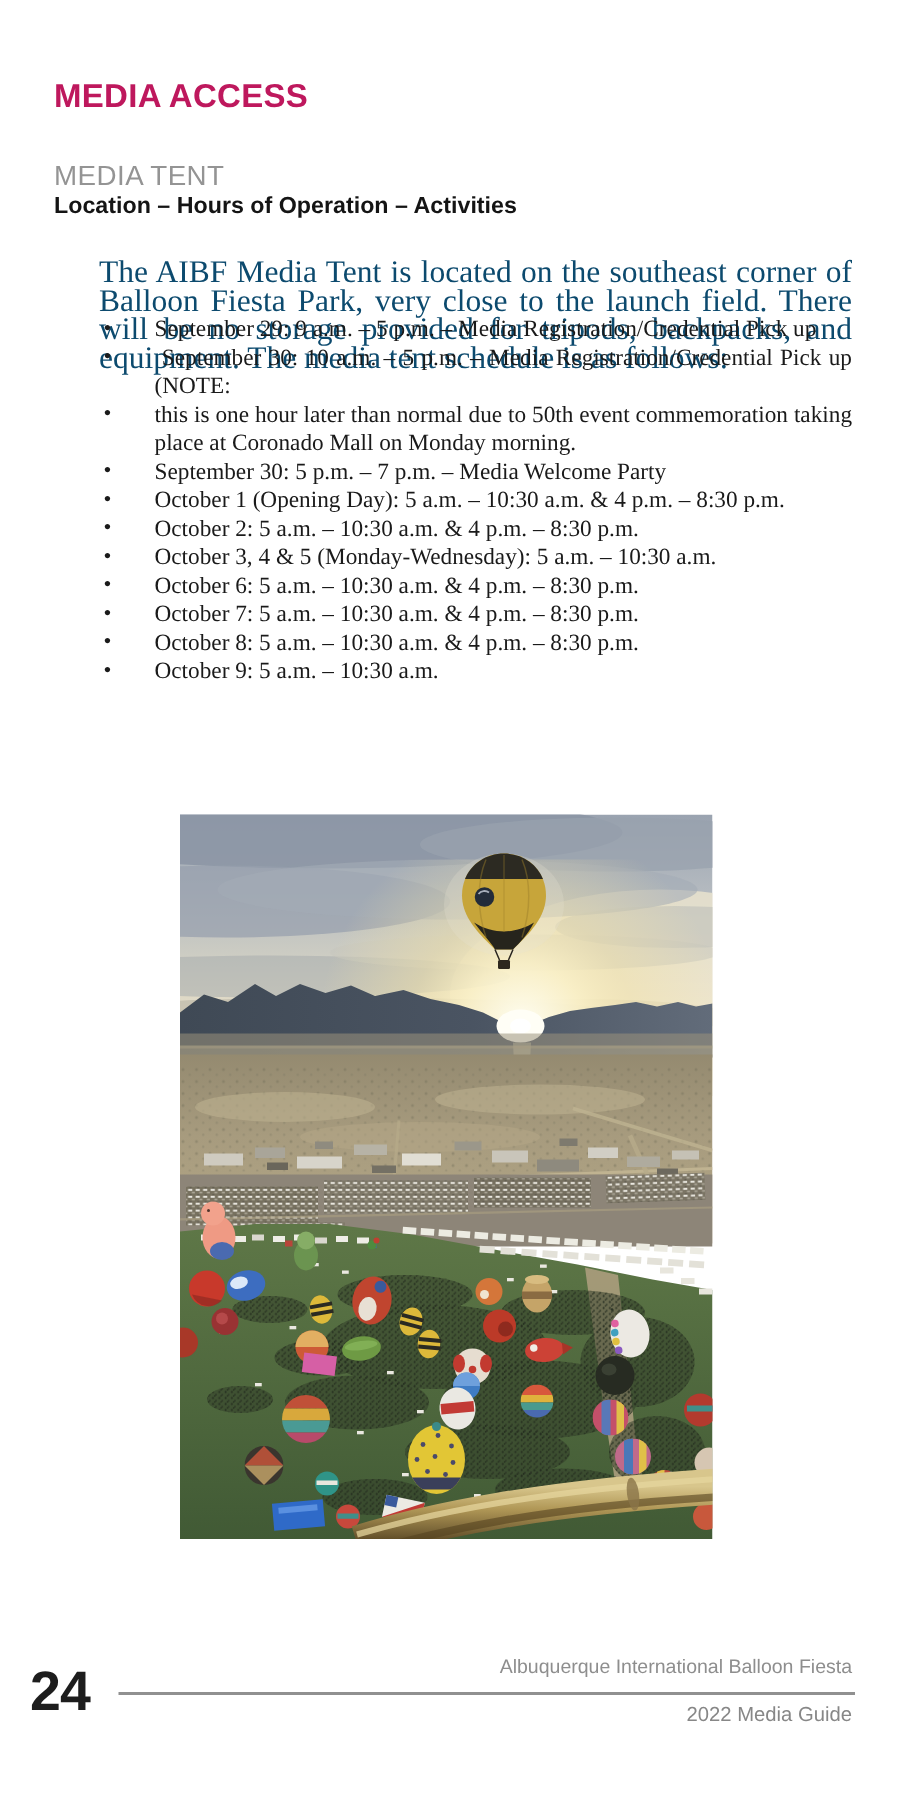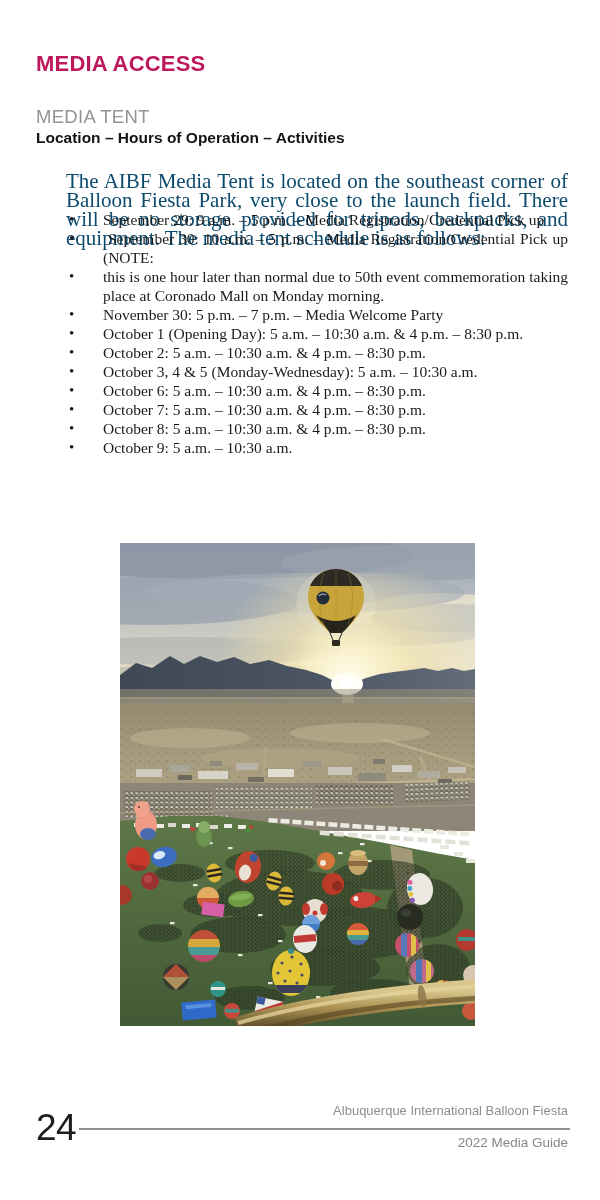--- a/index.html
+++ b/index.html
@@ -10,39 +10,39 @@
   #section{left:36px;top:106px;font-size:18.5px;color:#949494;letter-spacing:.3px}
   #subheading{left:36px;top:129px;font-family:Liberation Sans, sans-serif;font-weight:700;font-size:15.5px;color:#141414}
   #intro{left:66px;top:151px;width:502px;font-family:"Liberation Serif",serif;font-size:21px;
          line-height:19px;text-align:justify;color:#0c4a6e}
   #schedule{left:66px;top:210px;width:502px;margin:0;padding:0;list-style:none;
             font-family:"Liberation Serif",serif;font-size:15.5px;line-height:19px;color:#1a1a1a}
   #schedule li{position:relative;padding-left:37px;text-align:justify}
   #schedule .dot{position:absolute;left:3px;top:0;font-size:15px}
   #photo{left:120px;top:543px;width:355px;height:483px}
   #photo svg{display:block;overflow:hidden}
-  #pagenum{left:36px;top:1107px;font-size:37px;font-weight:400;color:#1d1d1d;letter-spacing:-.5px}
+  #pagenum{left:20px;top:1107px;font-size:37px;font-weight:700;color:#1d1d1d;letter-spacing:-.5px}
   #rule{left:79px;top:1128px;width:491px;height:1.5px;background:#909090}
   #org{right:32px;top:1103px;font-size:13px;color:#8e8e8e}
   #edition{right:32px;top:1135px;font-size:13.5px;font-weight:400;color:#878787}
 </style>
 </head>
 <body>
 
 <div class="abs" id="title">MEDIA ACCESS</div>
 <div class="abs" id="section">MEDIA TENT</div>
 <div class="abs" id="subheading">Location – Hours of Operation – Activities</div>
 <p class="abs" id="intro">The AIBF Media Tent is located on the southeast corner of Balloon Fiesta Park, very close to the launch field. There will be no storage provided for tripods, backpacks, and equipment. The media tent schedule is as follows:</p>
 
 <ul class="abs" id="schedule">
 
 <li><span class="dot">•</span><span>September 29: 9 a.m. – 5 p.m. – Media Registration/Credential Pick up</span></li>
     <li><span class="dot">•</span><span>&nbsp;September 30: 10 a.m. – 5 p.m. – Media Registration/Credential Pick up (NOTE:</span></li>
     <li><span class="dot">•</span><span>this is one hour later than normal due to 50th event commemoration taking place at Coronado Mall on Monday morning.</span></li>
-    <li><span class="dot">•</span><span>November 30: 5 p.m. – 7 p.m. – Media Welcome Party</span></li>
+    <li><span class="dot">•</span><span>September 30: 5 p.m. – 7 p.m. – Media Welcome Party</span></li>
     <li><span class="dot">•</span><span>October 1 (Opening Day): 5 a.m. – 10:30 a.m. &amp; 4 p.m. – 8:30 p.m.</span></li>
     <li><span class="dot">•</span><span>October 2: 5 a.m. – 10:30 a.m. &amp; 4 p.m. – 8:30 p.m.</span></li>
     <li><span class="dot">•</span><span>October 3, 4 &amp; 5 (Monday-Wednesday): 5 a.m. – 10:30 a.m.</span></li>
     <li><span class="dot">•</span><span>October 6: 5 a.m. – 10:30 a.m. &amp; 4 p.m. – 8:30 p.m.</span></li>
     <li><span class="dot">•</span><span>October 7: 5 a.m. – 10:30 a.m. &amp; 4 p.m. – 8:30 p.m.</span></li>
     <li><span class="dot">•</span><span>October 8: 5 a.m. – 10:30 a.m. &amp; 4 p.m. – 8:30 p.m.</span></li>
     <li><span class="dot">•</span><span>October 9: 5 a.m. – 10:30 a.m.</span></li>
   </ul>
 
 <div class="abs" id="photo" role="img" aria-label="Aerial photo taken from a balloon at dawn: a yellow and black hot air balloon floats above the Sandia Mountains at sunrise, with Balloon Fiesta Park below — parking lots full of cars, rows of white tents, and a green launch field crowded with spectators and dozens of colorful inflating balloons; a tan frame tube of the photographer's balloon crosses the lower right corner.">

